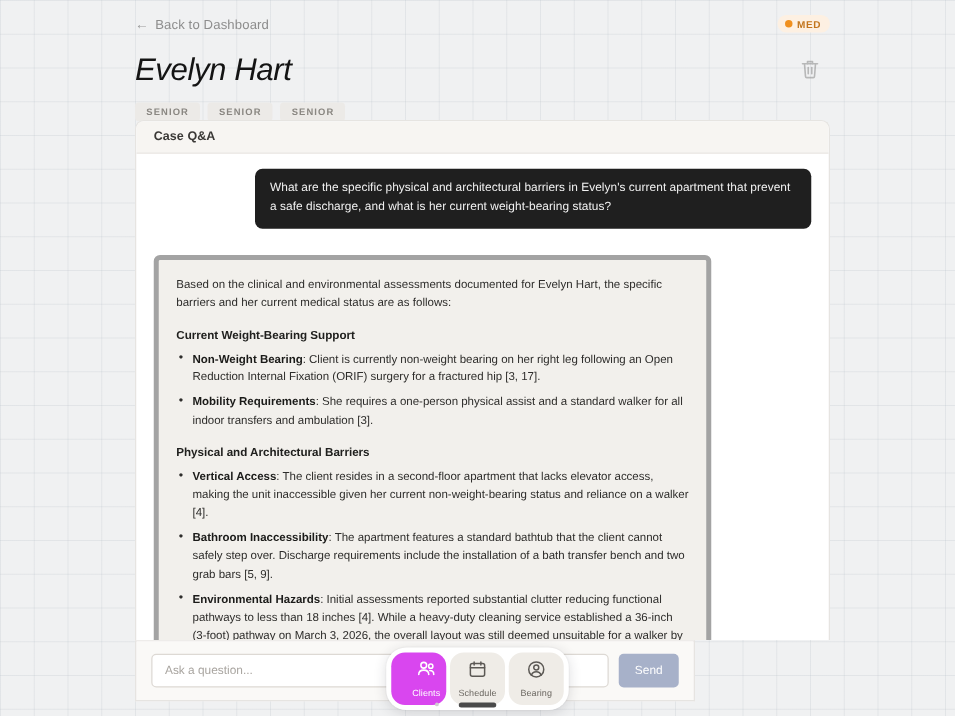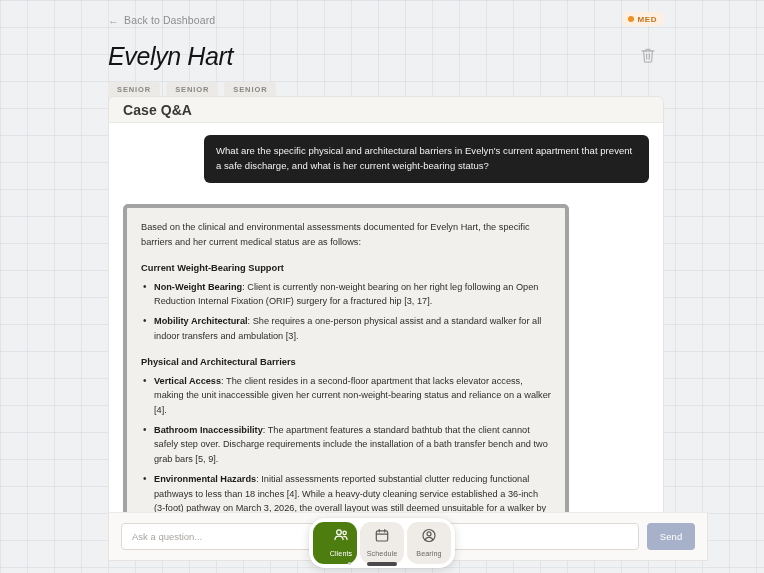--- a/index.html
+++ b/index.html
@@ -136,21 +136,21 @@
     overflow: hidden;
   }
 
   .qa-card-header {
     height: 26px;
     background: #f7f5f2;
     border-bottom: 1px solid #eae8e4;
     display: flex;
     align-items: center;
     padding: 0 14px;
-    font-size: 14px;
+    font-size: 10px;
     font-weight: bold;
     color: #3a3836;
     letter-spacing: 0.005em;
   }
 
   .qa-body {
     padding: 12px 14px 0;
   }
 
   
@@ -210,21 +210,21 @@
     font-size: 10px;
     color: #2e2d2b;
   }
   .ans-list b { font-weight: bold; color: #1b1b19; }
 
   
   .composer {
     position: absolute;
     left: 108px;
     top: 512px;
-    width: 600px;
+    width: 448px;
     height: 49px;
     background: #faf9f7;
     border: 1px solid #e6e4e1;
     border-top: 1px solid #eeecea;
     display: flex;
     align-items: center;
     gap: 8px;
     padding: 0 12px;
   }
   .ask-input {
@@ -274,21 +274,21 @@
     border-radius: 11px;
     display: flex;
     flex-direction: column;
     align-items: center;
     justify-content: center;
     gap: 3px;
     background: #efece7;
     cursor: pointer;
   }
   .dock-item.active {
-    background: #4d7c0f;
+    background: #d946ef;
     padding-left: 12px;
   }
   .dock-label {
     font-size: 7.2px;
     color: #6c6862;
     letter-spacing: 0.01em;
     line-height: 1;
   }
   .dock-item.active .dock-label { color: #ffffff; }
   .dock-icon { display: block; }
@@ -366,21 +366,21 @@
 
       <div class="answer-panel">
         <p class="intro">Based on the clinical and environmental assessments documented for Evelyn Hart, the specific barriers and her current medical status are as follows:</p>
 
         <div class="ans-heading">Current Weight-Bearing Support</div>
         <ul class="ans-list">
           <li>
             <b>Non-Weight Bearing</b><span>: </span><span>Client is currently non-weight bearing on her right leg following an Open Reduction Internal Fixation (ORIF) surgery for a fractured hip [3, 17].</span>
           </li>
           <li>
-            <b>Mobility Architectural</b><span>: </span><span>She requires a one-person physical assist and a standard walker for all indoor transfers and ambulation [3].</span>
+            <b>Mobility Requirements</b><span>: </span><span>She requires a one-person physical assist and a standard walker for all indoor transfers and ambulation [3].</span>
           </li>
         </ul>
 
         <div class="ans-heading">Physical and Architectural Barriers</div>
         <ul class="ans-list">
           <li>
             <b>Vertical Access</b><span>: </span><span>The client resides in a second-floor apartment that lacks elevator access, making the unit inaccessible given her current non-weight-bearing status and reliance on a walker [4].</span>
           </li>
           <li>
             <b>Bathroom Inaccessibility</b><span>: </span><span>The apartment features a standard bathtub that the client cannot safely step over. Discharge requirements include the installation of a bath transfer bench and two grab bars [5, 9].</span>

